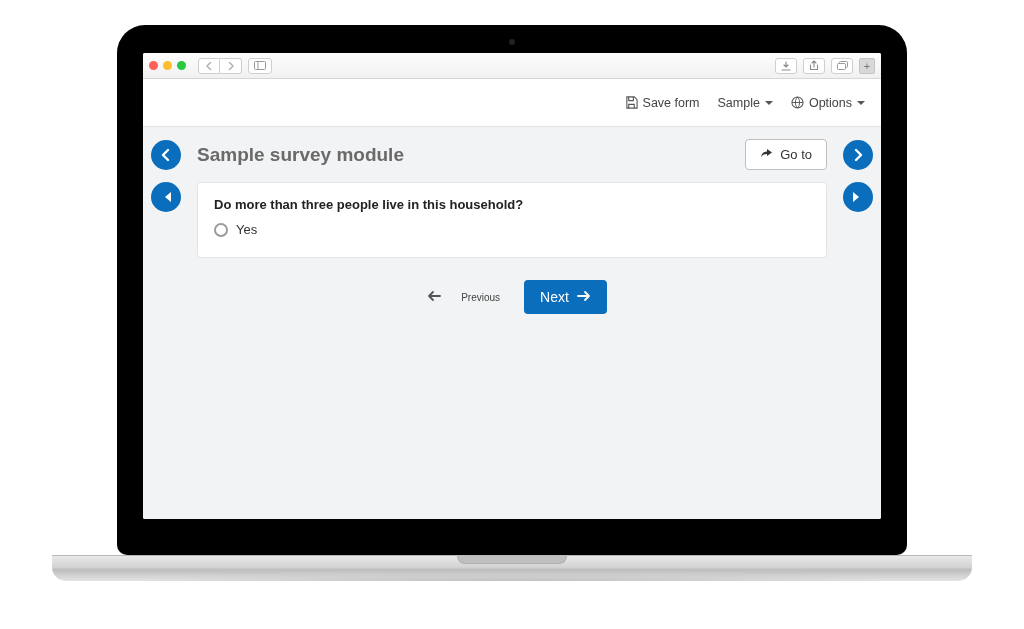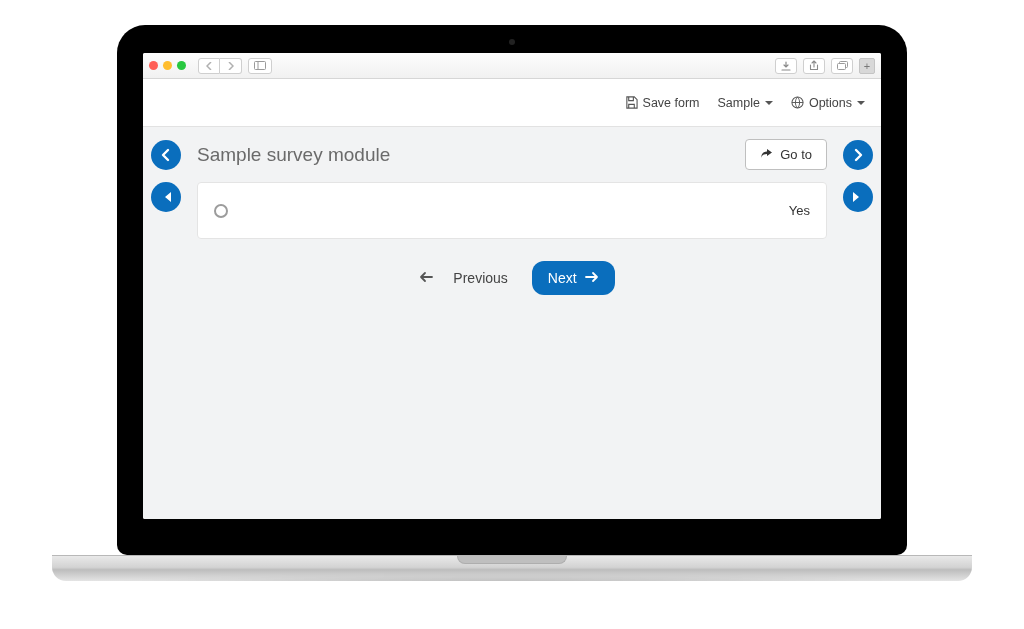--- a/index.html
+++ b/index.html
@@ -94,55 +94,55 @@
   .nav-circle{
     width:30px;height:30px;border-radius:50%;
     background:#0a6ebd;
     display:flex;align-items:center;justify-content:center;
     flex-shrink:0; cursor:pointer;
   }
   .survey-title{
     flex:1;
     color:#6a6a6a;
     font-size:19px;
-    font-weight:400;
+    font-weight:700;
   }
   .goto-btn{
     background:#fff;border:1px solid #bfbfbf;border-radius:4px;
     padding:7px 14px;display:flex;align-items:center;gap:7px;
     color:#333;font-size:13px;cursor:pointer;
   }
   .survey-body-row{
     display:flex;align-items:flex-start;gap:16px;
     padding:0 8px;
   }
   .card{
     flex:1;background:#fff;border:1px solid #e4e4e4;border-radius:4px;
     padding:14px 16px;
   }
   .question{font-size:13px;font-weight:600;color:#222;margin-bottom:10px;}
-  .opt{display:flex;align-items:center;gap:8px;font-size:13px;color:#333;margin:6px 0;cursor:pointer;justify-content:space-between;}
+  .opt{display:flex;align-items:center;gap:8px;font-size:13px;color:#333;margin:6px 0;cursor:pointer;}
   .radio{
     width:14px;height:14px;border:2px solid #9c9c9c;border-radius:50%;
     display:flex;align-items:center;justify-content:center;flex-shrink:0;
   }
   .radio.selected{border-color:#0a6ebd;}
   .radio.selected::after{content:"";width:6px;height:6px;border-radius:50%;background:#0a6ebd;}
   .pager{
     display:flex;justify-content:center;align-items:center;gap:14px;
     padding:22px 0;
   }
   .prev-btn{
     display:flex;align-items:center;gap:20px;
-    background:transparent;border:none;color:#444;font-size:14px;cursor:pointer;padding:8px 10px;
+    background:transparent;border:none;color:#444;font-size:10px;cursor:pointer;padding:8px 10px;
   }
   .next-btn{
     display:flex;align-items:center;gap:8px;
     background:#0a6ebd;border:none;color:#fff;font-size:14px;font-weight:500;
-    border-radius:12px;padding:9px 16px;cursor:pointer;
+    border-radius:4px;padding:9px 16px;cursor:pointer;
   }
   
   .laptop-base{
     height:26px;
     width:920px;
     margin-left:-65px;
     background:linear-gradient(#e9e9e9 0%, #d3d3d3 45%, #bdbdbd 55%, #e4e4e4 100%);
     border-radius:0 0 14px 14px;
     position:relative;
     border-top:1px solid #b8b8b8;
@@ -262,20 +262,21 @@
           </div>
         </div>
 
         <div class="survey-body-row">
           <div class="nav-circle">
             <svg width="14" height="12" viewBox="0 0 14 12">
                 <path d="M2 1 v10 M12 1 L6 6 L12 11 z" fill="#fff"></path>
               </svg>
           </div>
           <div class="card">
+            <div class="question">Do more than three people live in this household?</div>
             <div class="opt">
               <span class="radio"></span>
               <span>Yes</span>
             </div>
           </div>
           <div class="nav-circle">
             <svg width="14" height="12" viewBox="0 0 14 12">
                 <path d="M12 1 v10 M2 1 L8 6 L2 11 z" fill="#fff"></path>
               </svg>
           </div>

